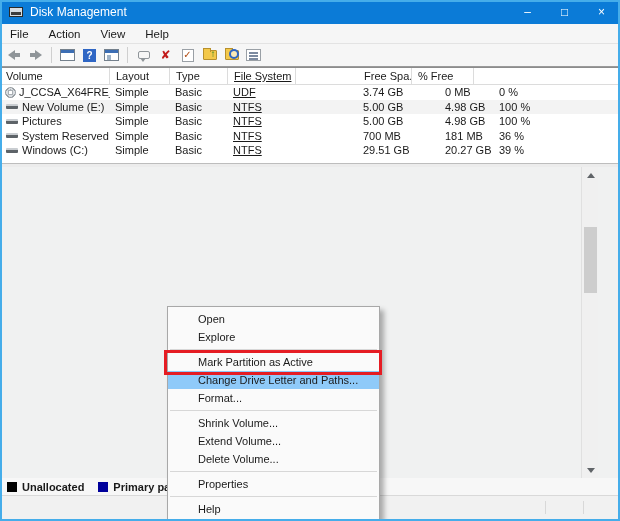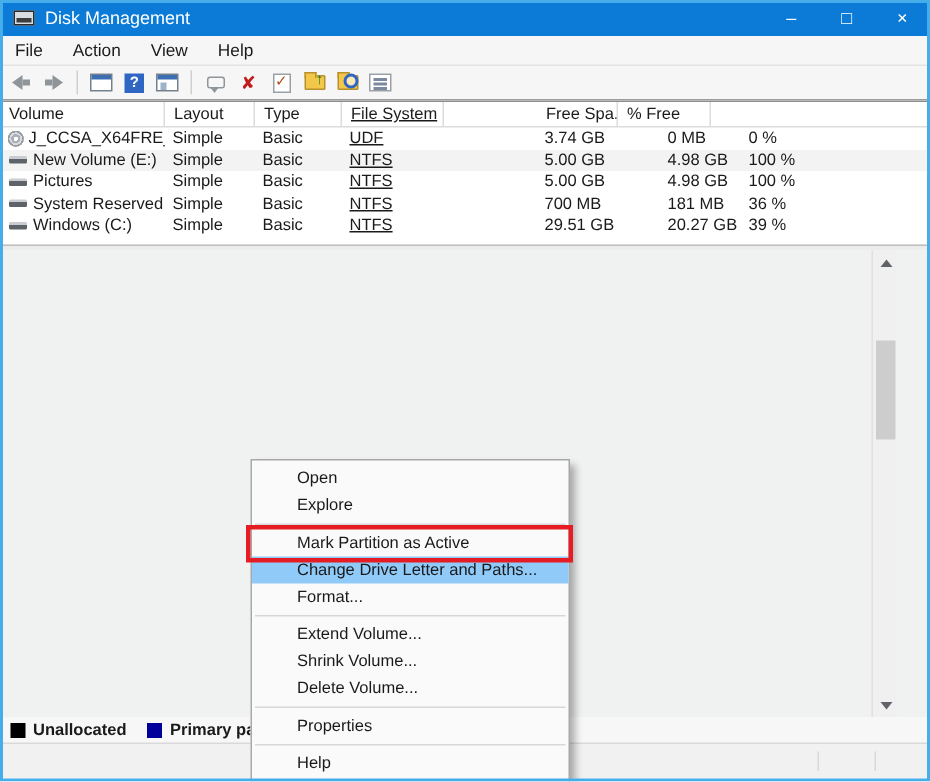--- a/index.html
+++ b/index.html
@@ -341,22 +341,22 @@
   </div>
 
   <div class="abs cmenu">
     <div class="mi">Open</div>
     <div class="mi">Explore</div>
     <div class="msep"></div>
     <div class="mi">Mark Partition as Active</div>
     <div class="mi hl">Change Drive Letter and Paths...</div>
     <div class="mi">Format...</div>
     <div class="msep"></div>
+    <div class="mi">Shrink Volume...</div>
     <div class="mi">Extend Volume...</div>
-    <div class="mi">Shrink Volume...</div>
     <div class="mi">Delete Volume...</div>
     <div class="msep"></div>
     <div class="mi">Properties</div>
     <div class="msep"></div>
     <div class="mi">Help</div>
   </div>
 
   <div class="abs annotation"></div>
 
   <div class="frame"></div>

